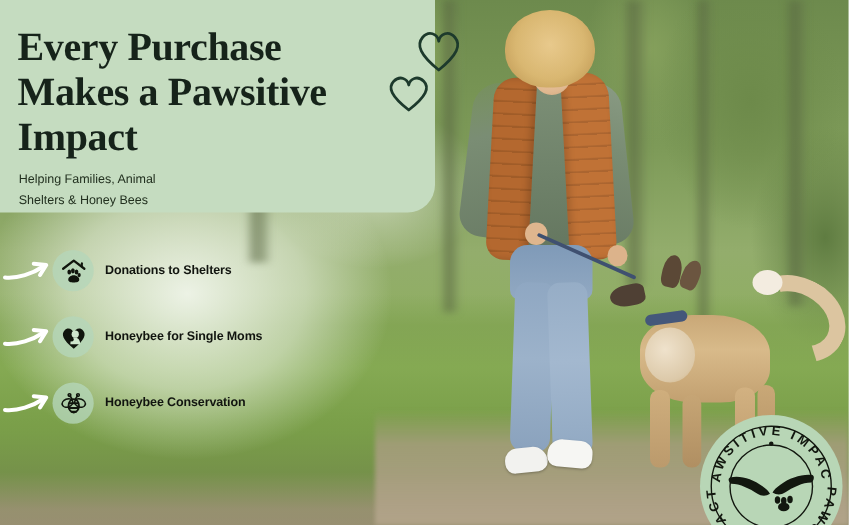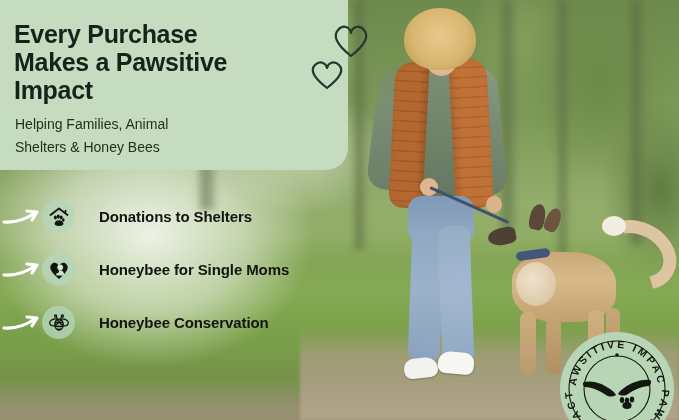--- a/index.html
+++ b/index.html
@@ -202,32 +202,32 @@
   .card {
     position: absolute;
     left: 0; top: 0;
     width: 348px; height: 170px;
     background: #c5dcc0;
     border-bottom-right-radius: 22px;
   }
   .headline {
     margin: 0;
     padding: 20px 0 0 14px;
-    font-family: Liberation Sans, sans-serif;
+    font-family: Liberation Serif, serif;
     font-weight: 700;
-    font-size: 25px;
+    font-size: 32px;
     line-height: 1.12;
     letter-spacing: -0.3px;
     color: #16231a;
     white-space: pre-line;
   }
   .subhead {
     margin: 0;
     padding: 9px 0 0 15px;
-    font-size: 14px;
+    font-size: 10px;
     line-height: 1.62;
     color: #22301f;
     white-space: pre-line;
   }
 
   
   .hearts { position: absolute; left: 308px; top: 22px; width: 64px; height: 72px; }
   .hearts svg { position: absolute; }
   .heart-a { left: 22px; top: 0; }
   .heart-b { left: 0; top: 36px; }
@@ -267,22 +267,22 @@
   }
   .ficon {
     margin-left: 42px;
     width: 33px; height: 33px;
     border-radius: 50%;
     background: rgba(181, 214, 186, 0.78);
     display: flex; align-items: center; justify-content: center;
     flex: none;
   }
   .flabel {
-    margin-left: 24px;
-    font-size: 15px;
+    margin-left: 9px;
+    font-size: 10px;
     font-weight: 700;
     color: #11140f;
     letter-spacing: -0.1px;
     white-space: nowrap;
   }
 
   
   .seal {
     position: absolute;
     left: 558px; top: 330px;

